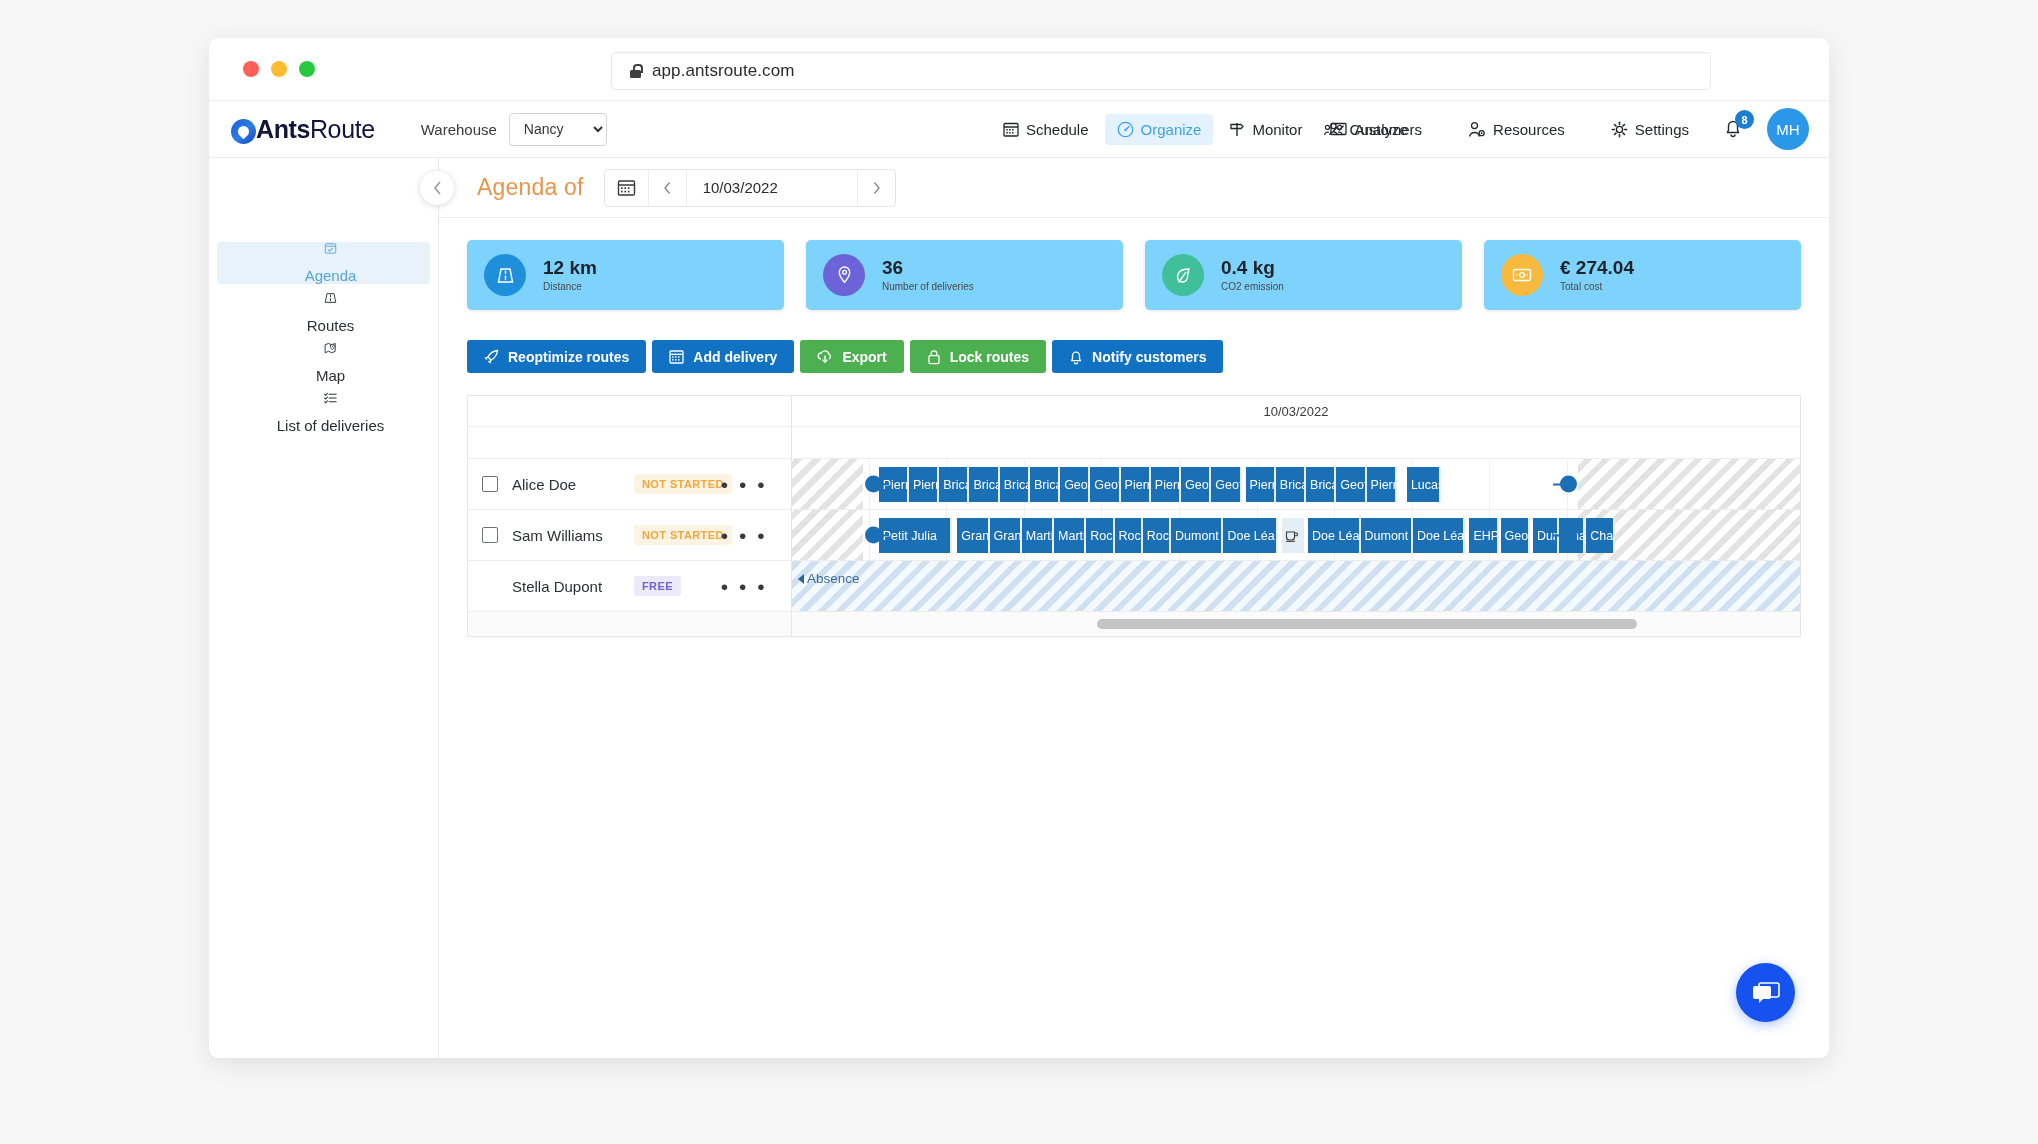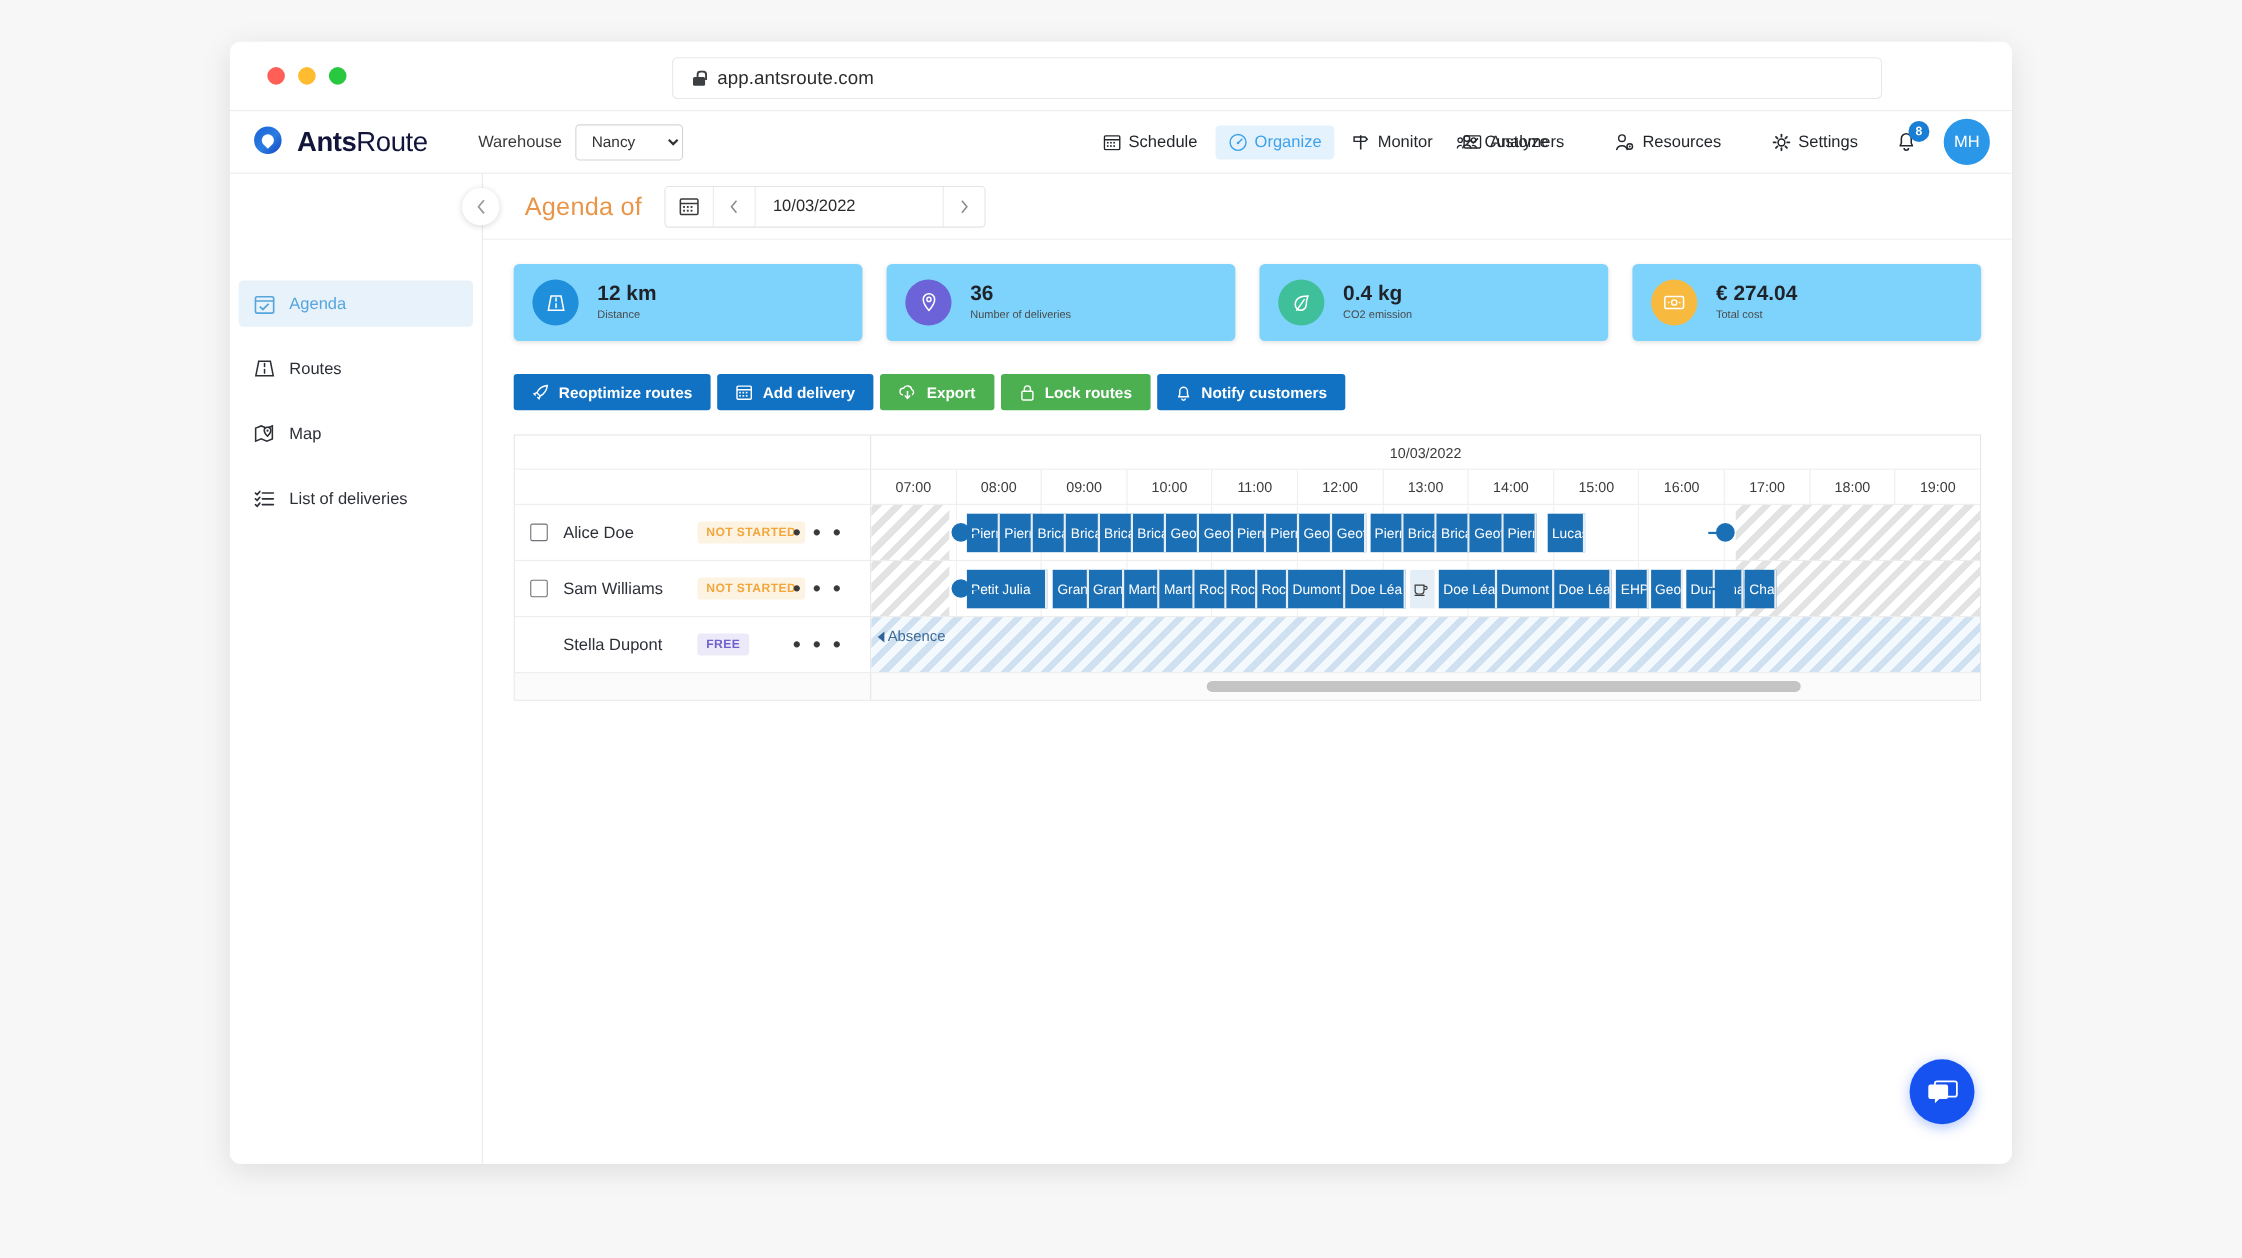--- a/index.html
+++ b/index.html
@@ -56,21 +56,21 @@
 
   
   .appnav {
     height: 58px;
     border-top: 1px solid #ededed;
     border-bottom: 1px solid #ececec;
     display: flex; align-items: center;
     position: relative;
     background: #fff;
   }
-  .logo { display: flex; align-items: flex-start; margin-left: 22px; gap: 14px; }
+  .logo { display: flex; align-items: flex-end; margin-left: 22px; gap: 0; }
   .logo-mark {
     width: 25px; height: 25px; border-radius: 50%;
     background: linear-gradient(135deg,#1b63d8 0%,#2a7de1 55%,#1440c4 100%);
     position: relative;
   }
   .logo-mark::after {
     content:""; position:absolute; left:7px; top:7px;
     width:11px; height:11px; border-radius:50% 50% 50% 0;
     background:#fff; transform: rotate(-45deg);
   }
@@ -113,23 +113,23 @@
 
   
   .app-body { display: flex; height: 900px; background: #fff; }
   .sidebar {
     width: 230px; background: #fff;
     border-right: 1px solid #e9e9e9;
     padding-top: 80px; flex: none;
   }
   .side-item {
     display: flex; align-items: center; gap: 13px;
-    height: 42px; margin: 17px 8px 8px 8px;
+    height: 42px; margin: 4px 8px 8px 8px;
     padding-left: 14px; border-radius: 4px;
-    font-size: 15px; color: #2c2f36; cursor: pointer;
+    font-size: 15px; color: #2c2f36; cursor: pointer; flex-direction: column;
   }
   .side-item.active { background: #e7f2fb; color: #56a5dd; }
 
   .content { flex: 1; position: relative; }
 
   .page-head {
     height: 60px; display: flex; align-items: center;
     padding-left: 38px; border-bottom: 1px solid #efefef;
     position: relative;
   }
@@ -594,35 +594,20 @@
       </div>
 
       <div class="gantt">
         <div class="g-top">
           <div class="g-left-head">
             <div class="g-datebar"></div>
             <div class="g-datebar" style="border-bottom:none"></div>
           </div>
           <div class="g-right-head">
             <div class="g-datebar">10/03/2022</div>
-            <div class="g-hours">
-              <div class="g-hour">07:00</div>
-              <div class="g-hour">08:00</div>
-              <div class="g-hour">09:00</div>
-              <div class="g-hour">10:00</div>
-              <div class="g-hour">11:00</div>
-              <div class="g-hour">12:00</div>
-              <div class="g-hour">13:00</div>
-              <div class="g-hour">14:00</div>
-              <div class="g-hour">15:00</div>
-              <div class="g-hour">16:00</div>
-              <div class="g-hour">17:00</div>
-              <div class="g-hour">18:00</div>
-              <div class="g-hour">19:00</div>
-            </div>
           </div>
         </div>
 
         <div class="g-row">
           <div class="g-row-left">
             <span class="chk"></span>
             <span class="drv-name">Alice Doe</span>
             <span class="pill notstarted">NOT STARTED</span>
             <span class="kebab">• • •</span>
           </div>

